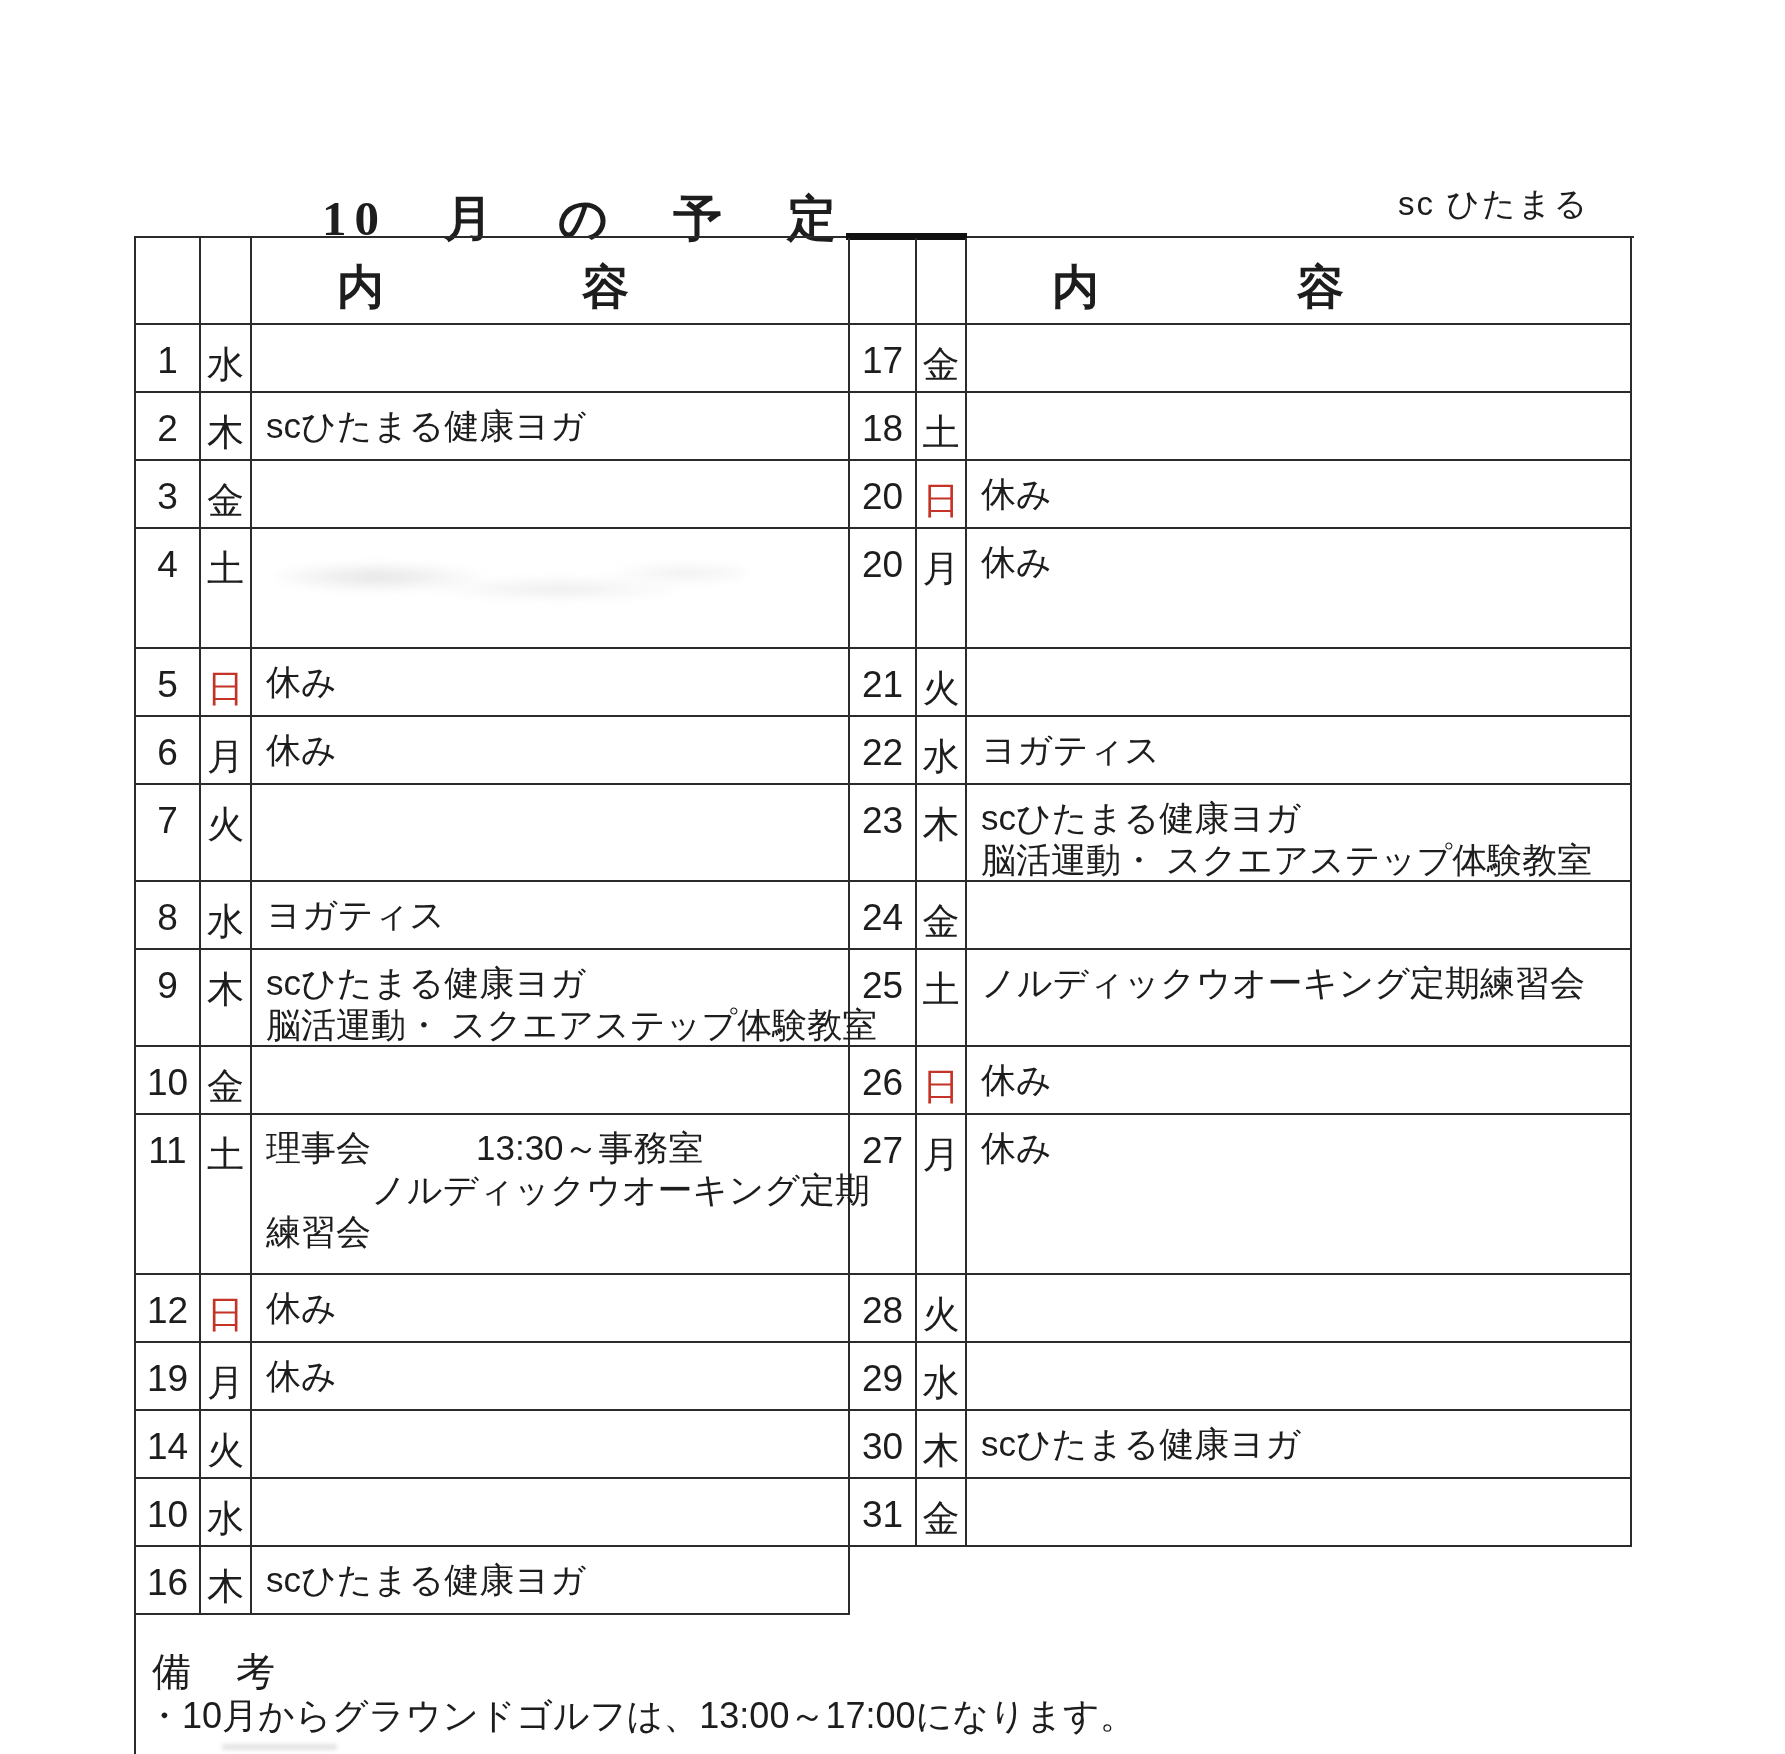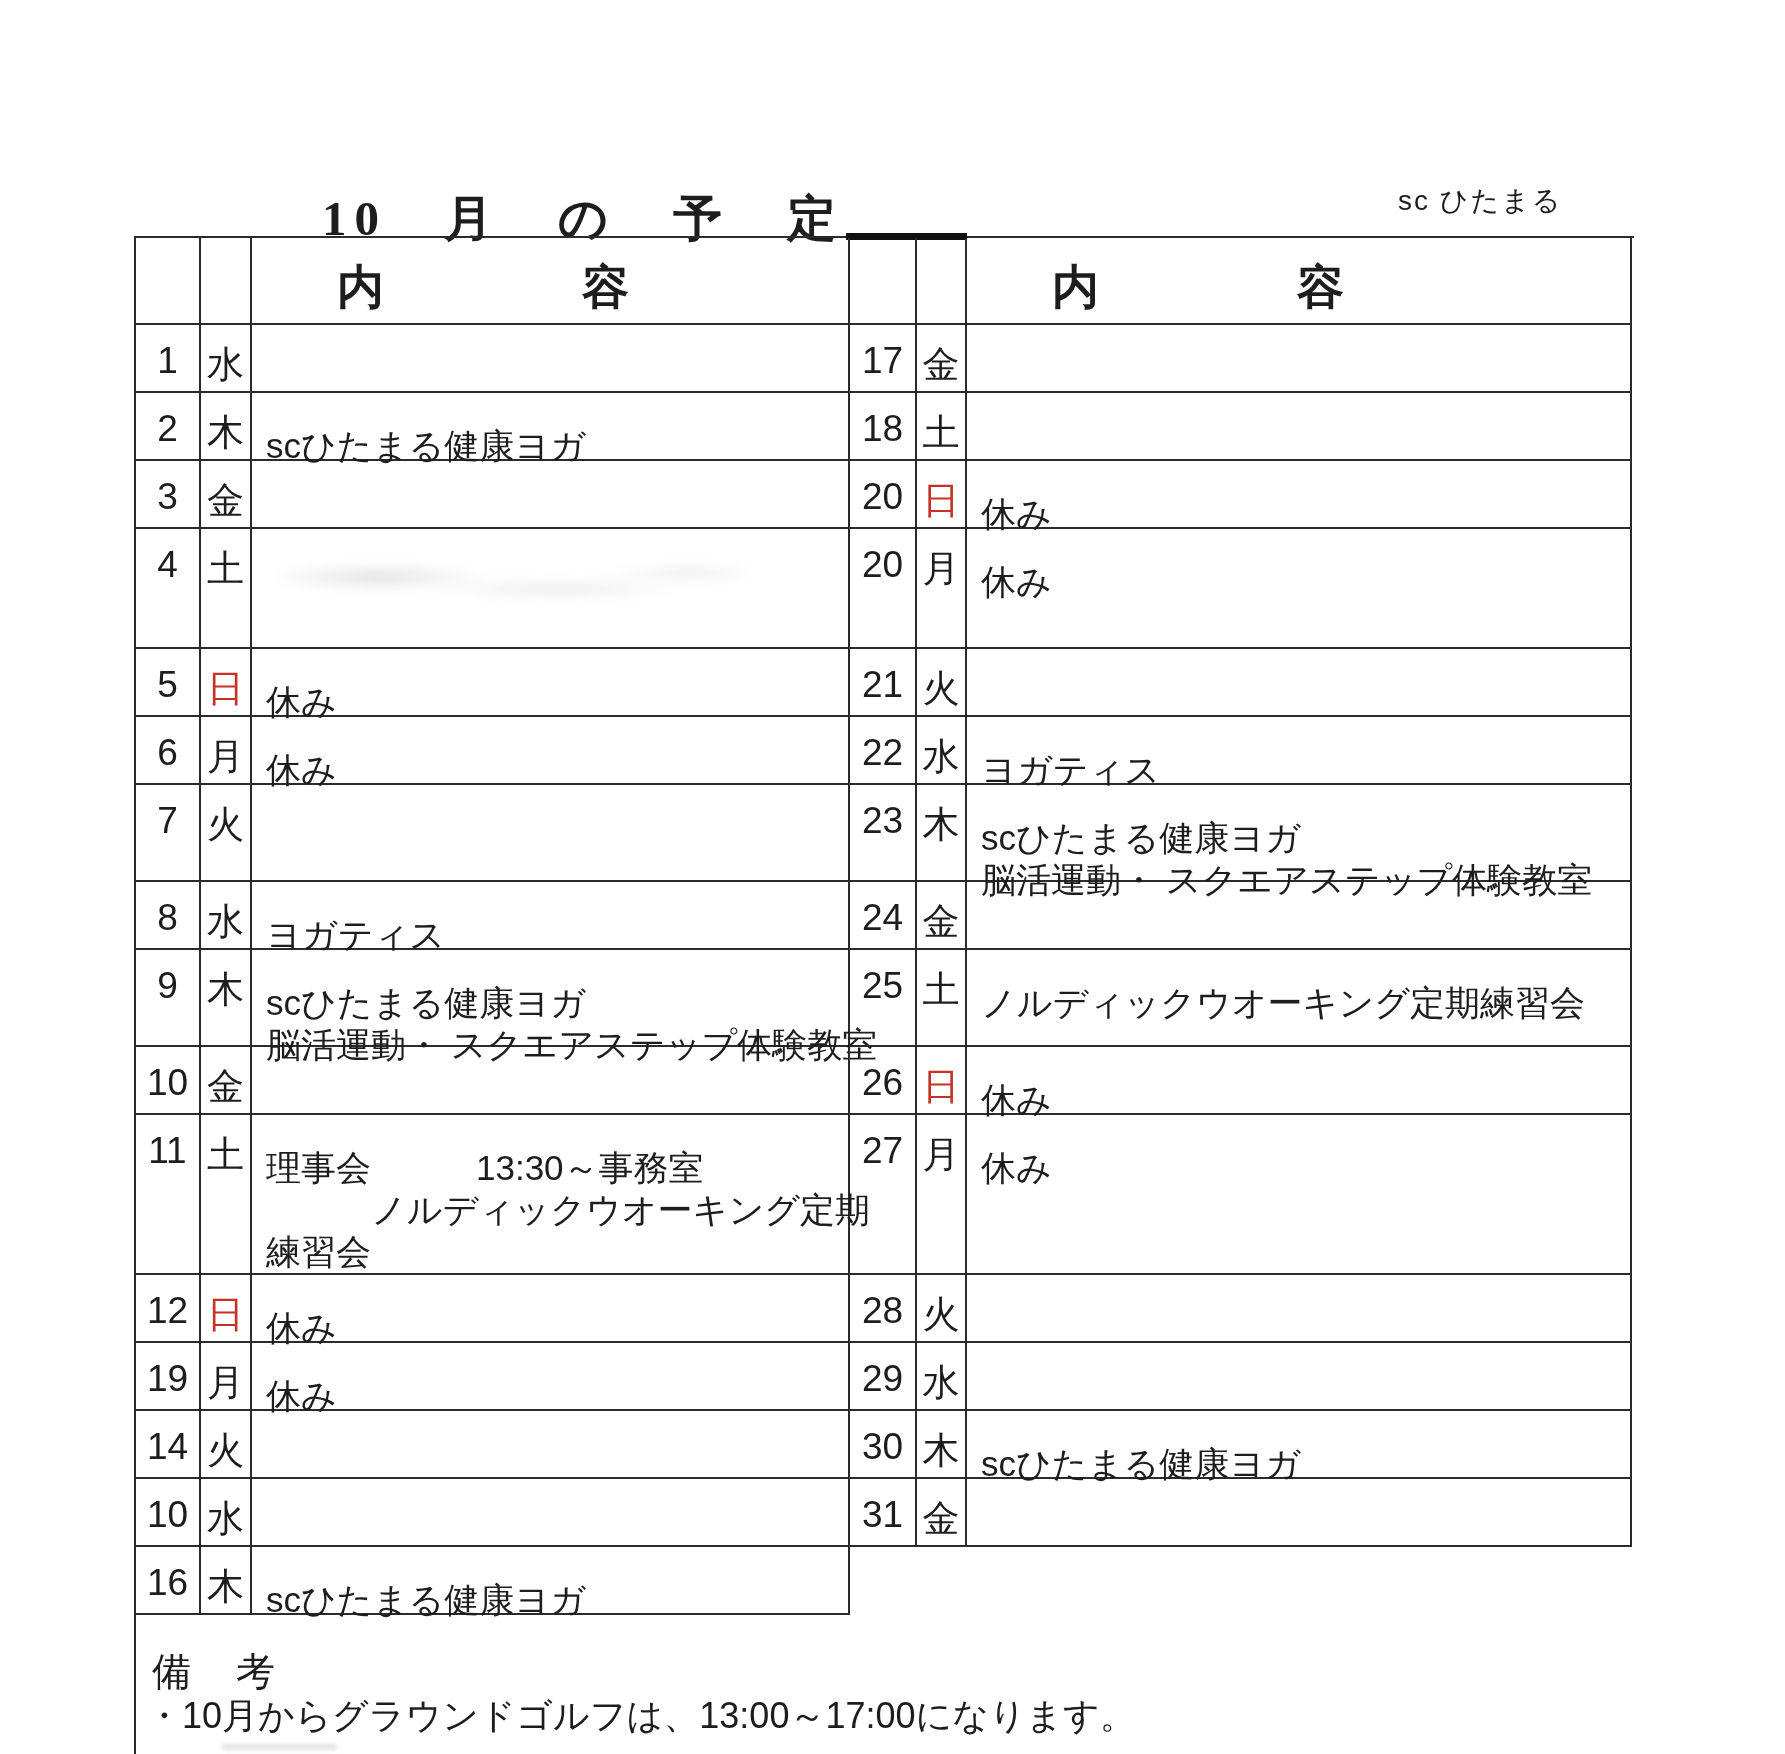--- a/index.html
+++ b/index.html
@@ -7,38 +7,38 @@
     width:1785px;height:1754px;position:relative;overflow:hidden;
     font-family:"Liberation Sans","DejaVu Sans",sans-serif;
     color:var(--ink,#1d1d1d);
   }
   .abs{position:absolute;}
   
   #page-title{
     left:322px;top:146px;font-family:"Liberation Serif","DejaVu Serif",serif;
     font-size:49px;font-weight:600;letter-spacing:8px;white-space:pre;margin-top:40px;
   }
-  #org-name{left:1398px;top:182px;font-size:28px;letter-spacing:2px;white-space:pre;}
+  #org-name{left:1398px;top:182px;font-size:33px;letter-spacing:2px;white-space:pre;}
   
   #table-top-line{left:134px;top:236px;width:1500px;height:2px;background:var(--line,#2b2b2b);}
   #title-underline{left:846px;top:233px;width:121px;height:7px;background:#111;}
   #table-left-line{left:134px;top:236px;width:2px;height:1518px;background:var(--line,#2b2b2b);}
   
   #grid{
     left:136px;top:238px;display:grid;
     grid-template-columns:65px 51px 598px 67px 50px 665px;
   }
   .cell{
     box-sizing:border-box;
     border-right:2px solid var(--line,#2b2b2b);
     border-bottom:2px solid var(--line,#2b2b2b);
     background:transparent;
   }
   .num,.wd{text-align:center;font-size:37px;padding-top:15px;}
-  .content{font-size:35px;line-height:42px;padding:32px 8px 0 14px;white-space:pre;}
+  .content{font-size:35px;line-height:42px;padding:12px 8px 0 14px;white-space:pre;}
   .hdrc{font-size:47px;font-weight:700;padding:18px 0 0 85px;letter-spacing:2px;white-space:pre;}
   .sun{color:var(--sunday,#c53327);}
   
   #smudge{
     left:255px;top:545px;width:490px;height:80px;
     background:
       radial-gradient(ellipse 160px 22px at 25% 40%, rgba(160,160,160,.28), rgba(255,255,255,0) 70%),
       radial-gradient(ellipse 190px 18px at 62% 55%, rgba(175,175,175,.22), rgba(255,255,255,0) 70%),
       radial-gradient(ellipse 120px 16px at 88% 35%, rgba(170,170,170,.18), rgba(255,255,255,0) 70%);
     filter:blur(4px);

